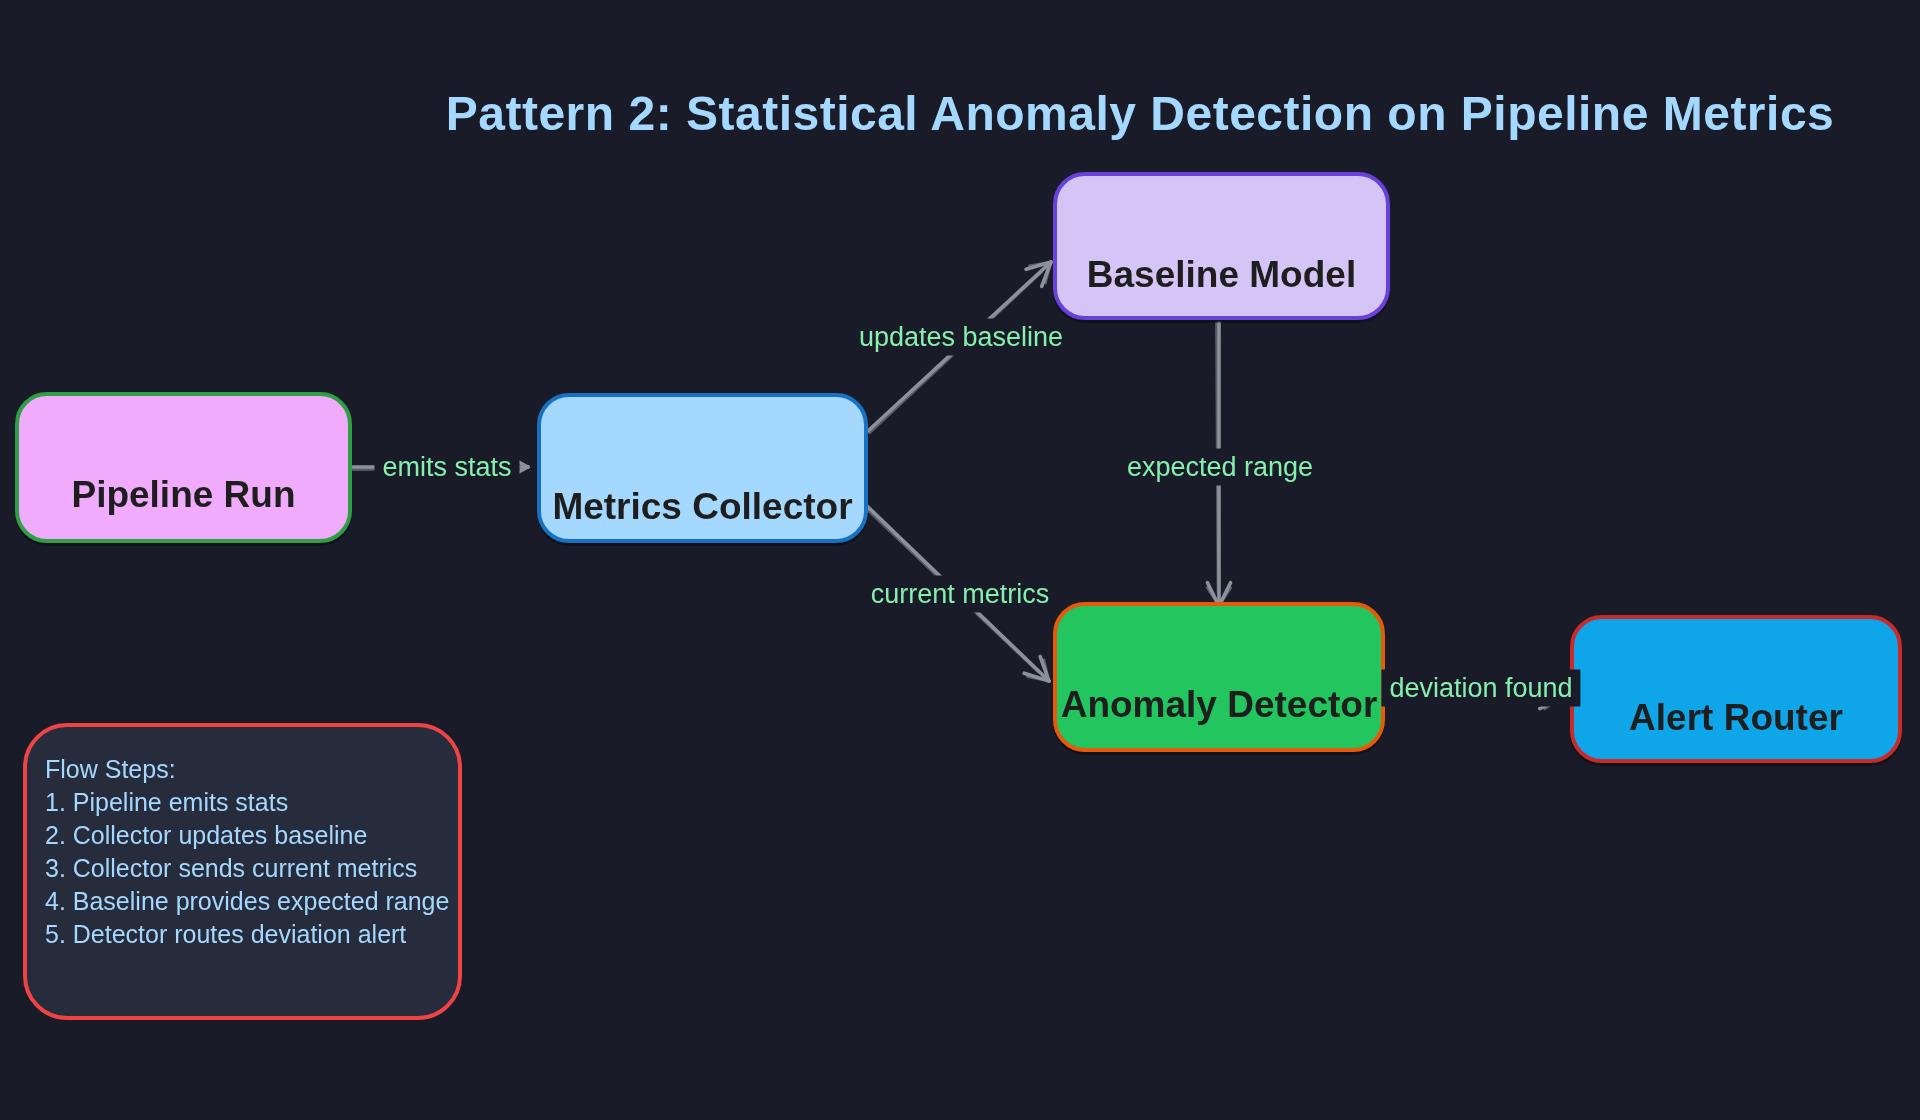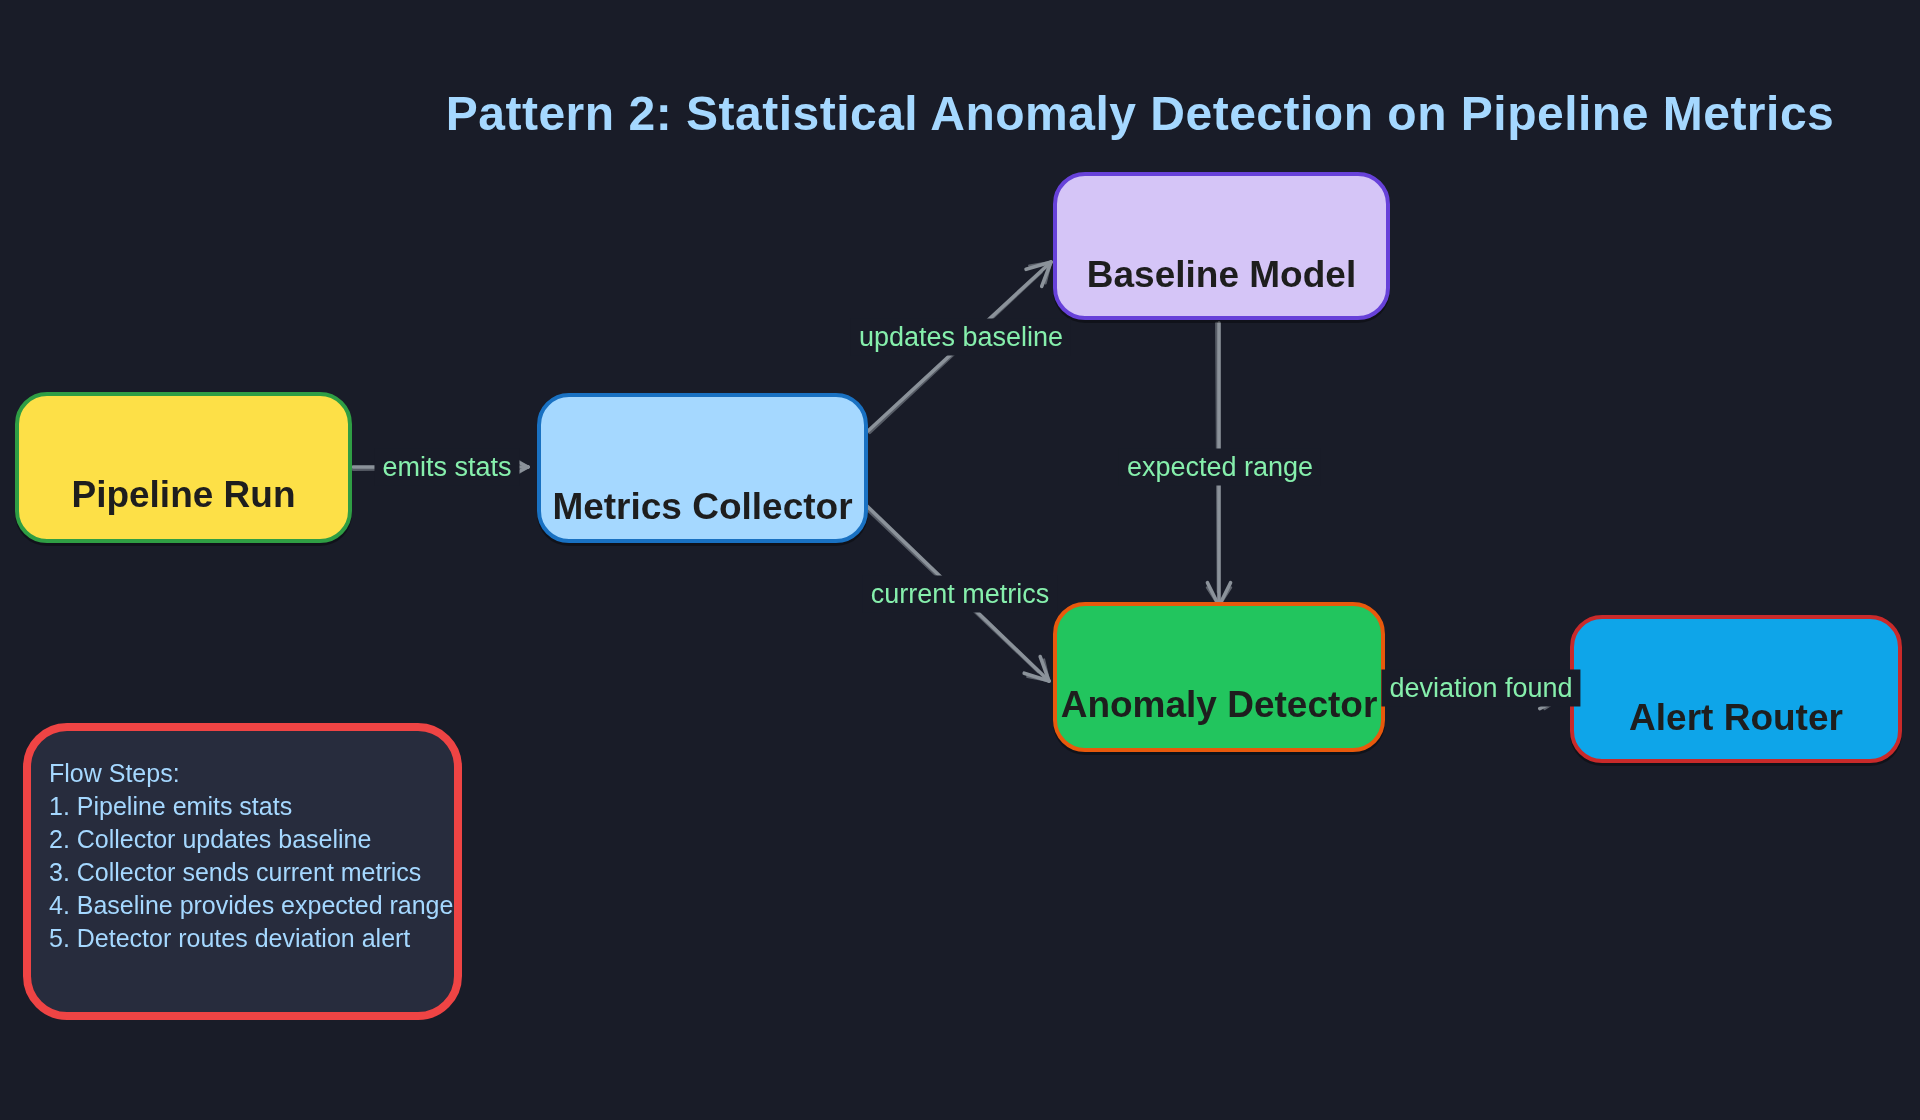--- a/index.html
+++ b/index.html
@@ -65,21 +65,21 @@
     white-space: nowrap;
   }
   .note {
     position: absolute;
     box-sizing: border-box;
     left: 23px;
     top: 723px;
     width: 439px;
     height: 297px;
     background: #272c3d;
-    border: 8px solid #ef4444;
+    border: 4px solid #ef4444;
     border-radius: 44px;
     padding: 26px 20px 20px 18px;
   }
   .note-line {
     color: #a5d8ff;
     font-size: 25px;
     font-weight: 500;
     line-height: 33px;
     white-space: nowrap;
   }
@@ -117,21 +117,21 @@
       <line x1="1219" y1="606" x2="1207.4573492188965" y2="582.7026350643364" stroke="#8b929a" stroke-width="3.6" stroke-linecap="round"></line>
       <line x1="1219" y1="606" x2="1207.0356346049598" y2="587.5377693467456" stroke="#8b929a" stroke-width="2.4" stroke-linecap="round" opacity="0.6"></line>
       <line x1="1387" y1="697" x2="1563" y2="697" stroke="#8b929a" stroke-width="3.6" stroke-linecap="round"></line>
       <line x1="1387" y1="699.6" x2="1549" y2="698.04" stroke="#8b929a" stroke-width="2.6" stroke-linecap="round" opacity="0.55"></line>
       <line x1="1563" y1="697" x2="1539.7026350643364" y2="685.4573492188965" stroke="#8b929a" stroke-width="3.6" stroke-linecap="round"></line>
       <line x1="1563" y1="697" x2="1544.5377693467456" y2="685.0356346049599" stroke="#8b929a" stroke-width="2.4" stroke-linecap="round" opacity="0.6"></line>
       <line x1="1563" y1="697" x2="1539.7026350643364" y2="708.5426507811035" stroke="#8b929a" stroke-width="3.6" stroke-linecap="round"></line>
       <line x1="1563" y1="697" x2="1544.5377693467456" y2="708.9643653950401" stroke="#8b929a" stroke-width="2.4" stroke-linecap="round" opacity="0.6"></line>
     </svg>
 
-  <div class="node" style="left: 15px; top: 392px; width: 337px; height: 151px; background: #fde047; border-color: rgb(47, 158, 68);">
+  <div class="node" style="left: 15px; top: 392px; width: 337px; height: 151px; background: #f0abfc; border-color: rgb(47, 158, 68);">
     <span class="node-label">Pipeline Run</span>
   </div>
   <div class="node" style="left: 537px; top: 393px; width: 331px; height: 150px; background: rgb(165, 216, 255); border-color: rgb(25, 113, 194); align-items: center;">
     <span class="node-label">Metrics Collector</span>
   </div>
   <div class="node" style="left: 1053px; top: 172px; width: 337px; height: 148px; background: rgb(213, 197, 247); border-color: rgb(103, 65, 217);">
     <span class="node-label">Baseline Model</span>
   </div>
   <div class="node" style="left: 1053px; top: 602px; width: 332px; height: 150px; background: #22c55e; border-color: rgb(232, 89, 12);">
     <span class="node-label">Anomaly Detector</span>

